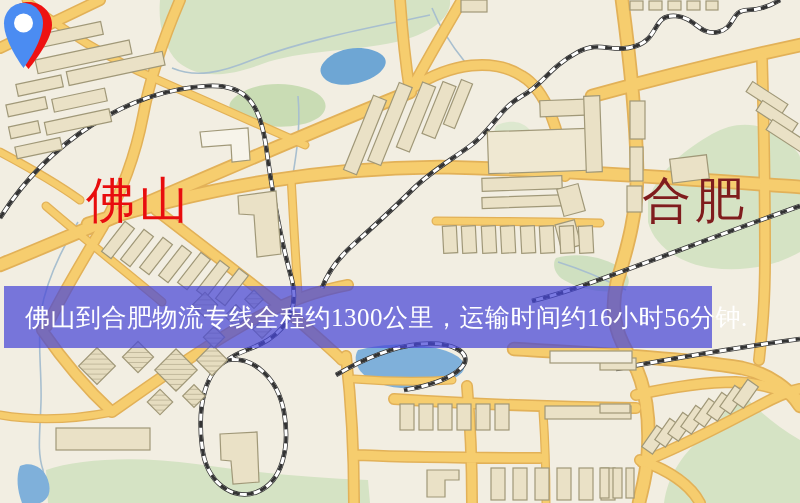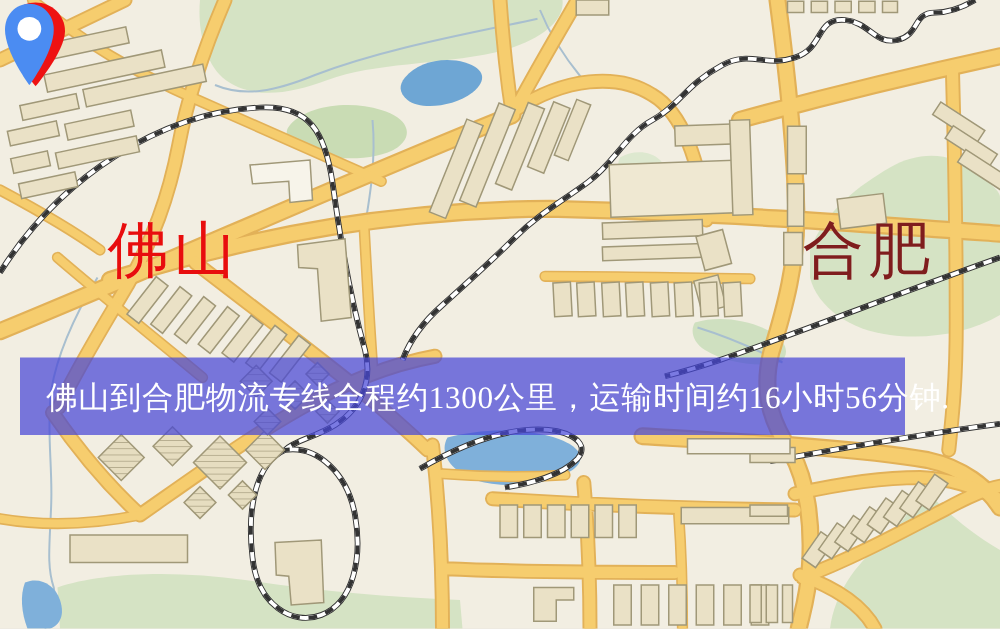--- a/index.html
+++ b/index.html
@@ -7,21 +7,21 @@
          font-family:"Liberation Sans",sans-serif;background:#f2eee2;}
   .stage svg{position:absolute;left:0;top:0;}
   .city-label{position:absolute;font-family:"Liberation Serif",serif;
               font-weight:400;font-size:49px;line-height:1;white-space:nowrap;
               letter-spacing:4px;text-shadow:0 0 1px rgba(255,255,255,.4);text-align:right;}
   .label-origin{left:86px;top:176px;color:#e80d0d;}
   .label-destination{left:642px;top:176px;color:#7f1d1d;}
   .pin{position:absolute;}
   .pin-origin{left:118px;top:103px;}
   .pin-destination{left:668px;top:100px;}
-  .banner{position:absolute;left:16px;top:286px;width:708px;height:62px;
+  .banner{position:absolute;left:4px;top:286px;width:708px;height:62px;
           background:rgba(70,70,215,0.72);display:flex;align-items:center;
           box-sizing:border-box;padding-left:21px;}
   .banner span{font-family:"Liberation Serif",serif;font-size:25px;color:#ffffff;
                white-space:nowrap;letter-spacing:0.5px;}
 </style>
 </head>
 <body>
 
 <div class="stage">
 

